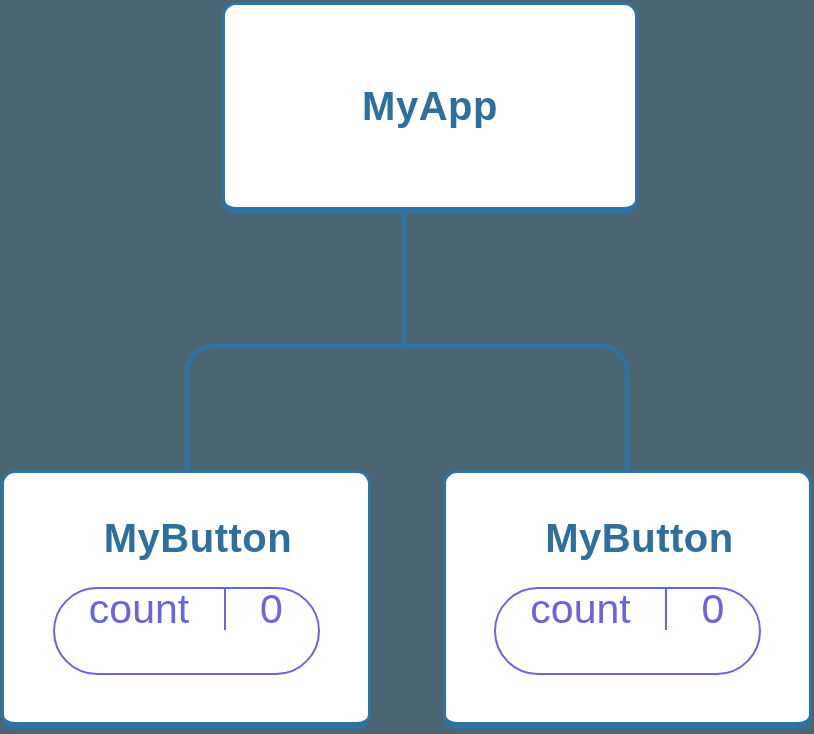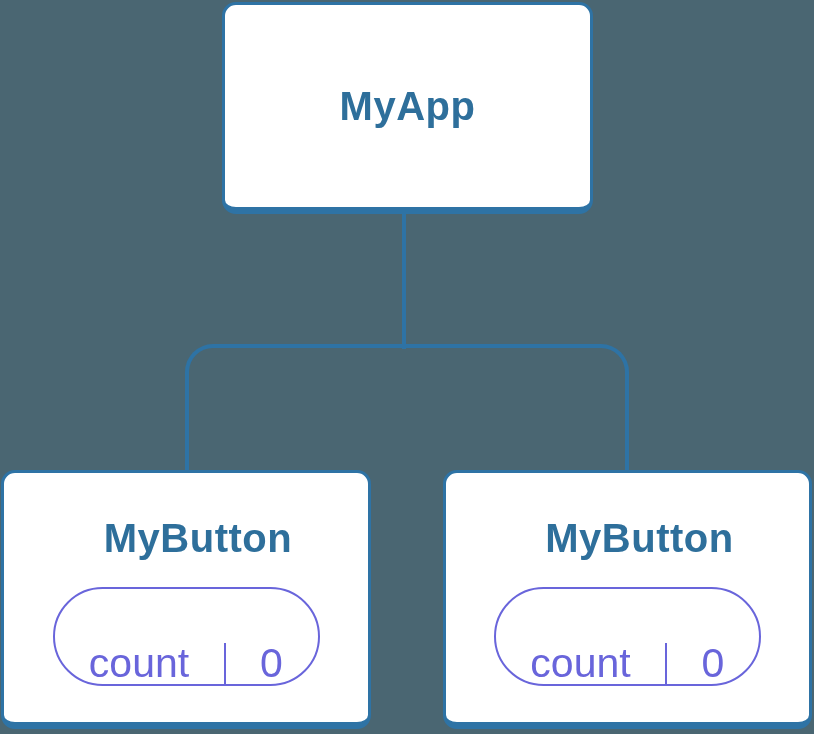--- a/index.html
+++ b/index.html
@@ -26,21 +26,21 @@
     border: 3px solid var(--node-border, #2E73A5);
     border-bottom-width: 7px;
     border-radius: 14px;
     display: flex;
     flex-direction: column;
     align-items: center;
   }
   .node-root {
     left: 222px;
     top: 2px;
-    width: 371px;
+    width: 416px;
     height: 212px;
     justify-content: center;
   }
   .node-child-left {
     left: 1px;
     top: 470px;
     width: 370px;
     height: 259px;
   }
   .node-child-right {
@@ -80,26 +80,26 @@
     box-sizing: border-box;
     border: 4px solid var(--connector, #2E73A5);
     border-bottom: none;
     border-radius: 28px 28px 0 0;
     background: transparent;
   }
   
   .state-pill {
     margin-top: 26px;
     width: 267px;
-    height: 99px;
+    height: 88px;
     box-sizing: border-box;
     border: 2px solid var(--state-accent, #6965DB);
     border-radius: 60px;
     display: flex;
-    align-items: flex-end;
+    align-items: flex-start;
     overflow: hidden;
   }
   .state-key-cell {
     flex: 1;
     display: flex;
     align-items: center;
     justify-content: center;
     border-right: 2px solid var(--state-accent, #6965DB);
   }
   .state-value-cell {

